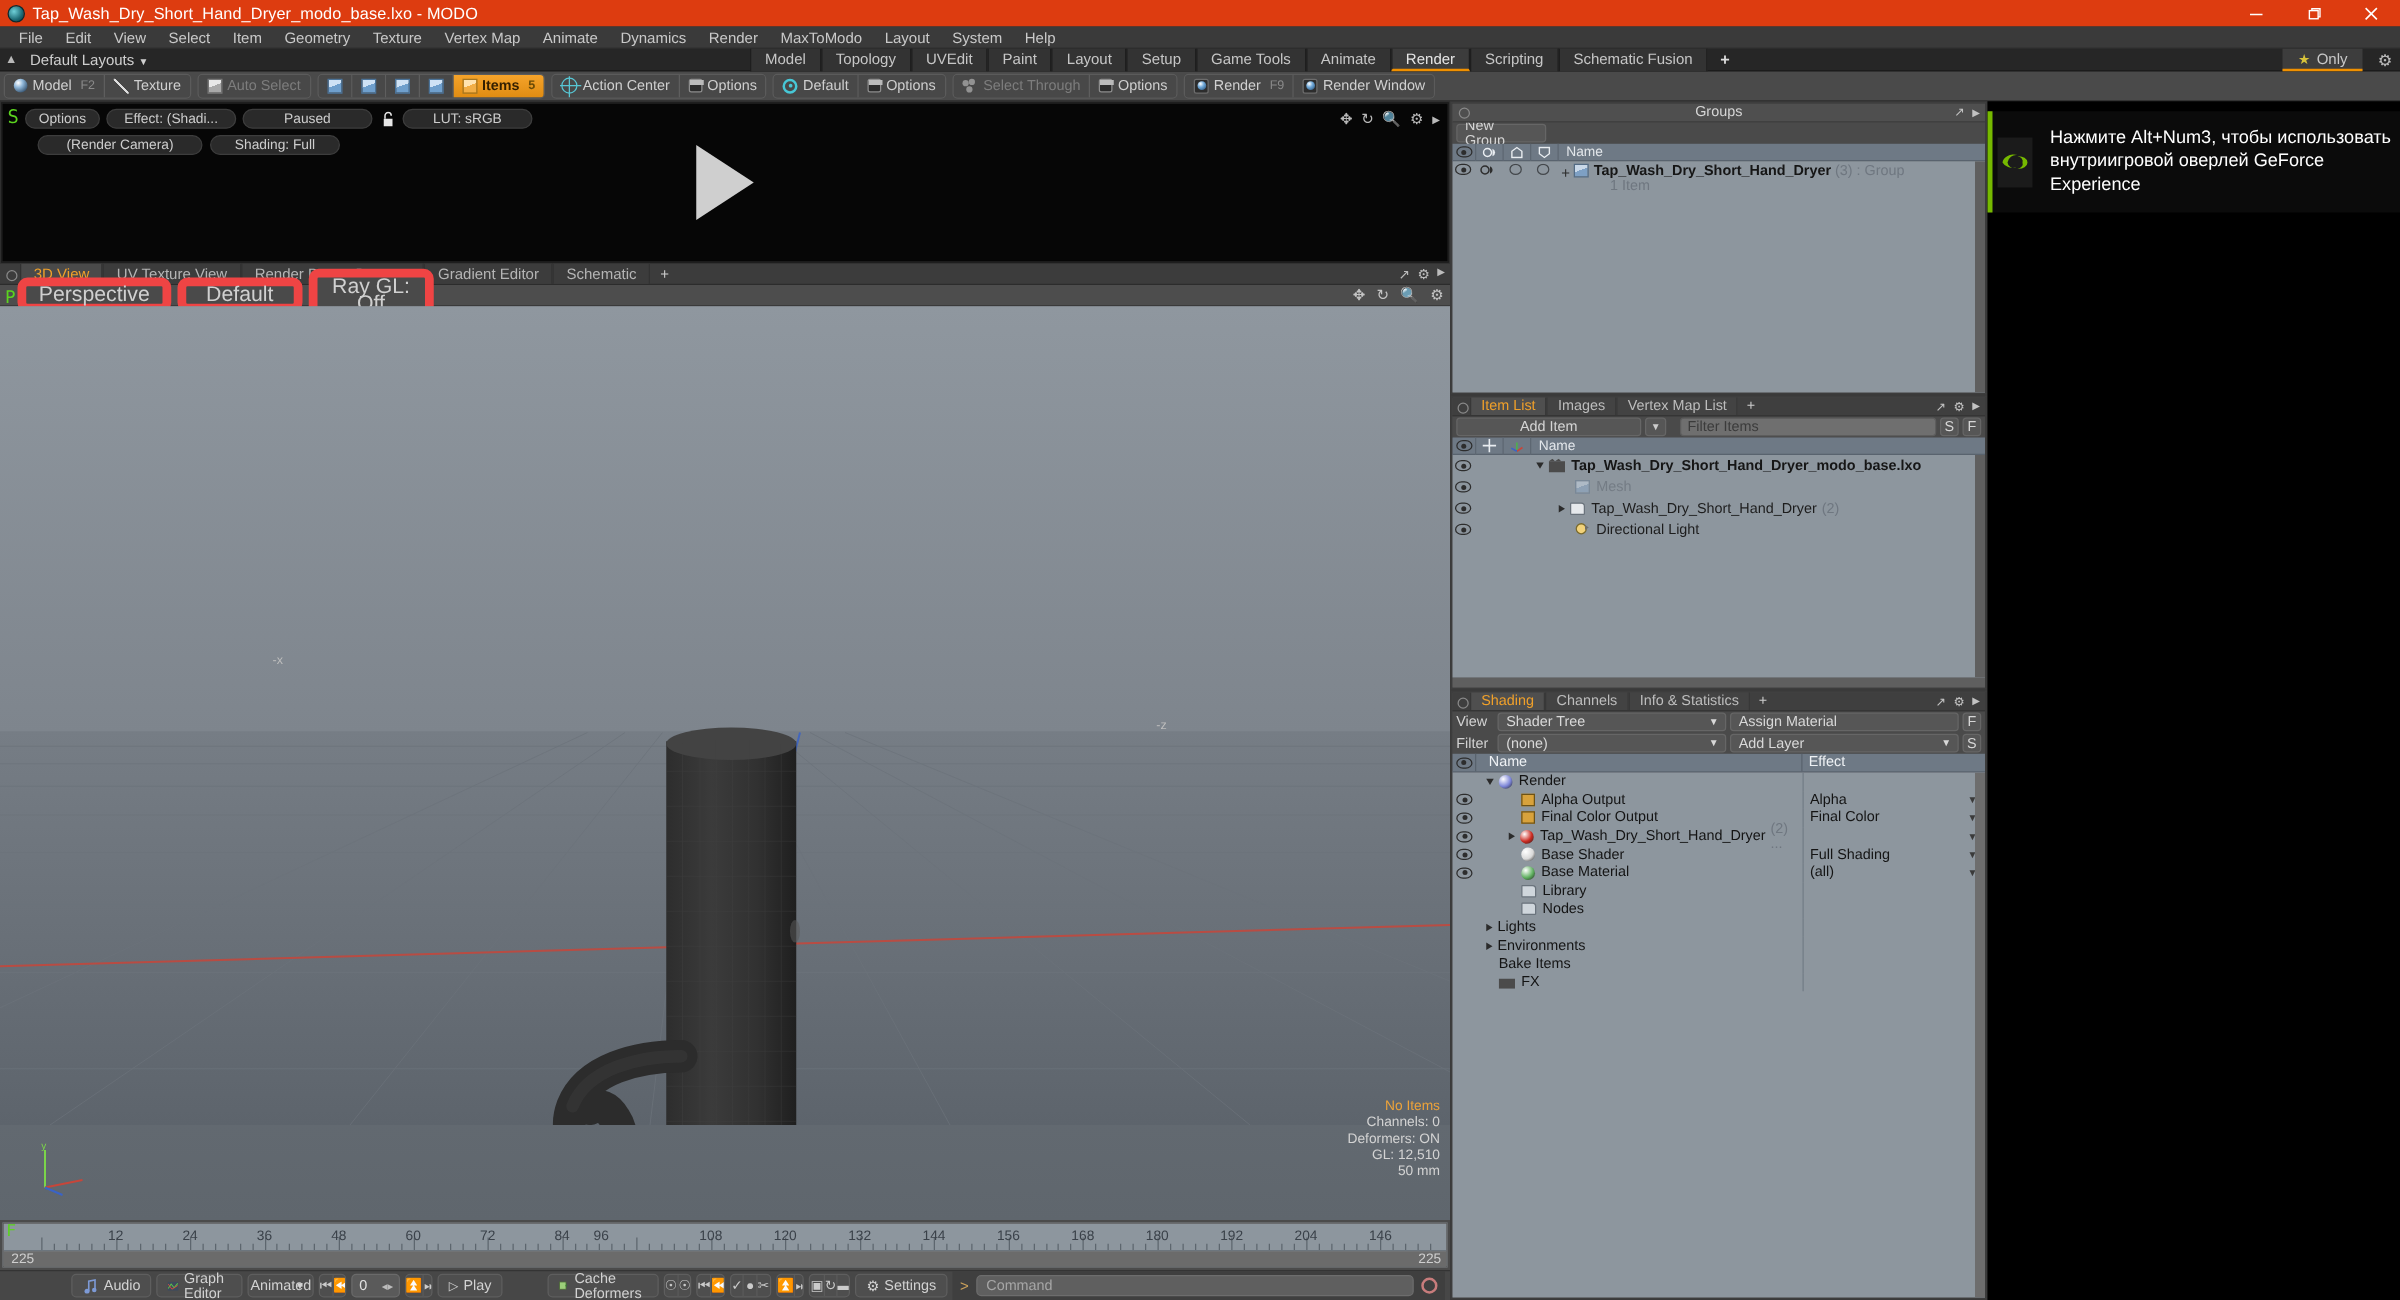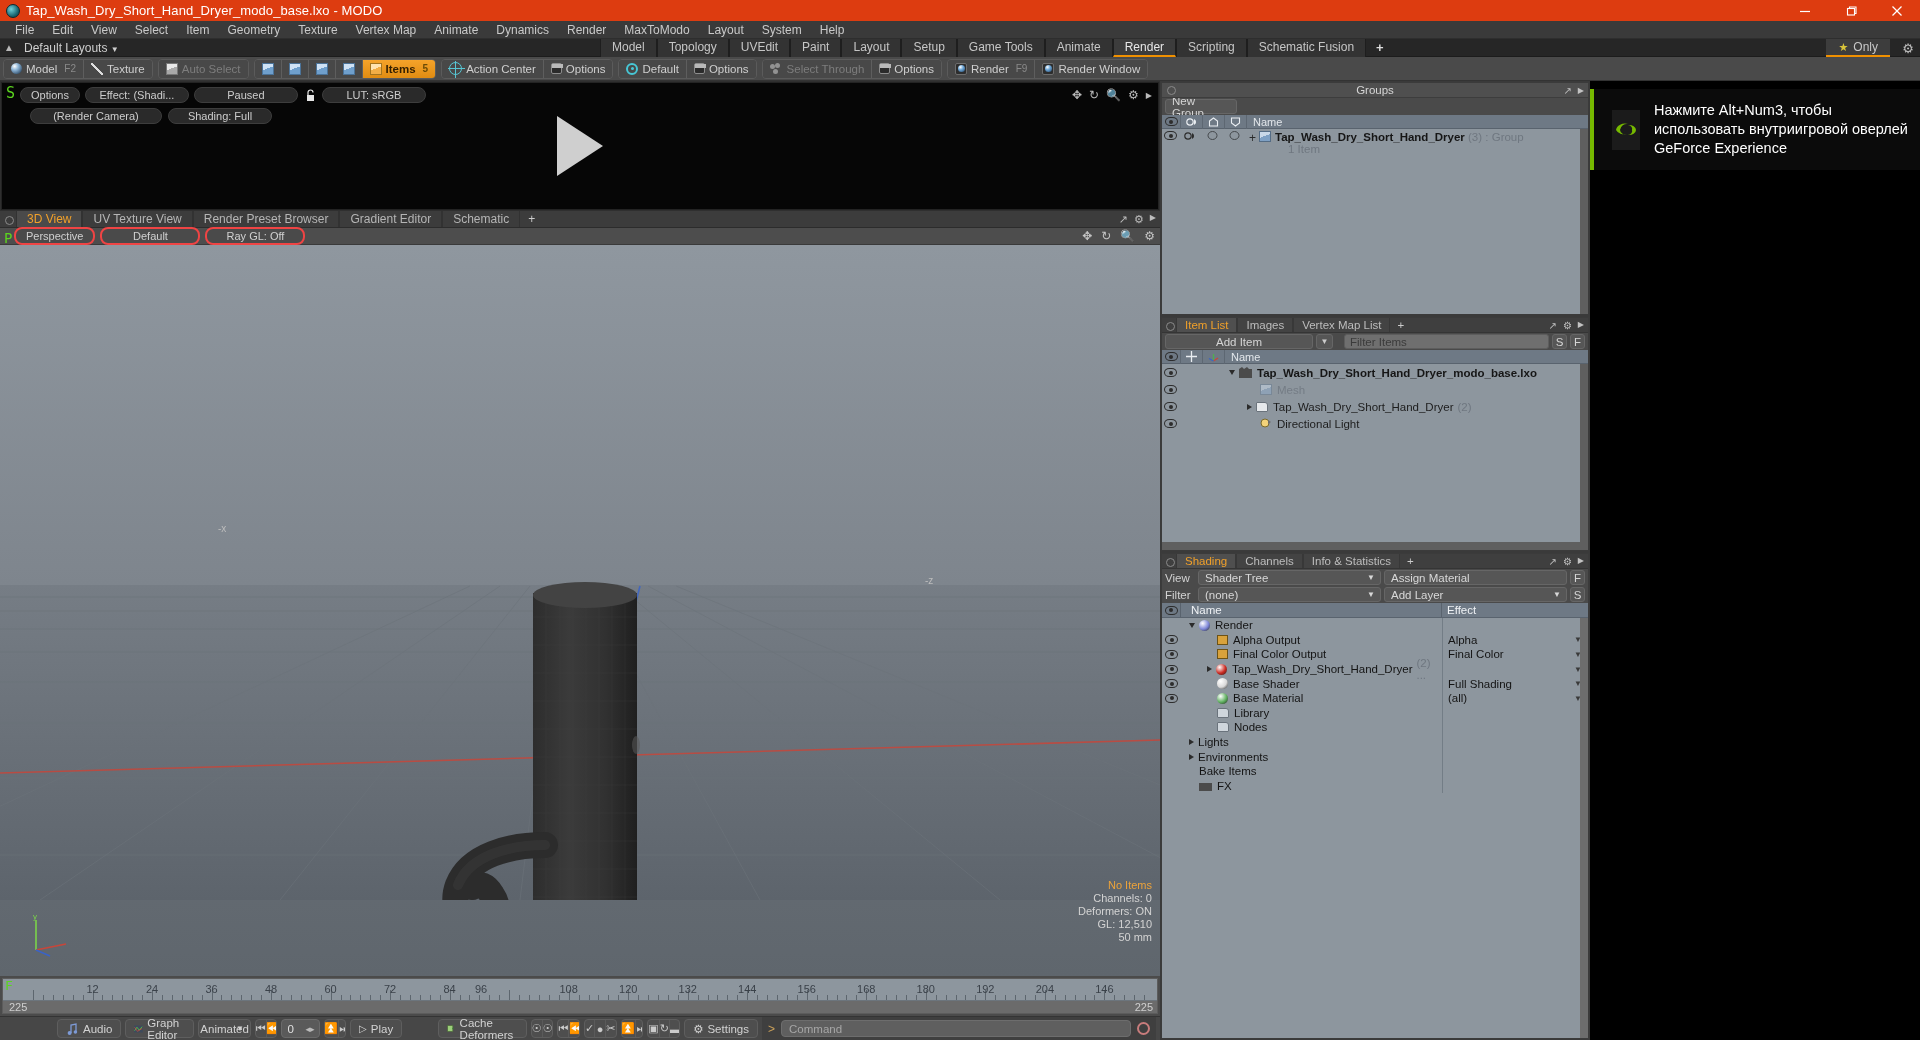--- a/index.html
+++ b/index.html
@@ -101,21 +101,21 @@
      border:1px solid #8a8a8a;}
   .vtab { padding:0 10px; line-height:16px; font-size:12px; color:#b5b5b5; background:#3c3c3c;
      border-left:1px solid #323232; border-right:1px solid #323232;}
   .vtab.active { background:#4a4a4a; color:#f0a02a; }
   .vtab.plus{border:none;background:transparent;color:#ccc;padding:0 8px;}
   .vpexp { position:absolute; right:4px; top:2px; display:flex; gap:6px; color:#bcbcbc; font-size:11px;}
 
   
   .vptools { height:17px; background:#4d4d4d; display:flex; align-items:center; padding-left:14px; gap:5px;
      position:relative; border-bottom:1px solid #3a3a3a;}
-  .vbtn { background:#4a4a4a; border:2px solid #ef4444; border-radius:8px; font-size:11px; color:#d0d0d0;
+  .vbtn { background:#4a4a4a; border:7px solid #ef4444; border-radius:8px; font-size:17px; color:#d0d0d0;
      padding:0px 10px; line-height:14px; }
   .vbtn.w { width:100px; text-align:center;}
   .vgreen { position:absolute; left:4px; top:2px; color:#5bd41f; font-size:14px;
      font-family:"DejaVu Sans Mono", monospace;}
   .vptools .right { position:absolute; right:5px; display:flex; gap:9px; align-items:center; color:#c4c4c4;}
 
   
   .viewport { flex:1; position:relative; overflow:hidden;
      background:linear-gradient(#8a9199 0%, #7d848c 48%, #6e757d 48.2%, #5f666d 100%); }
   .vpstats { position:absolute; right:8px; bottom:32px; text-align:right; font-size:11px;
@@ -212,21 +212,21 @@
   .tri { width:0;height:0;border-left:5px solid #2b2b2b;border-top:3.5px solid transparent;
      border-bottom:3.5px solid transparent; margin-right:4px;}
   .tridn { width:0;height:0;border-top:5px solid #2b2b2b;border-left:3.5px solid transparent;
      border-right:3.5px solid transparent; margin-right:4px;}
   .folder { width:12px;height:10px;background:#cfd6dc;border:1px solid #6a737c;margin-right:5px;
      border-radius:1px 3px 1px 1px;flex:none;}
   .imgico { width:11px;height:10px;background:#d8a23c;border:1px solid #6d5216;margin-right:5px;flex:none;}
 
   
   .toast { position:absolute; right:0; top:89px; width:330px; height:81px; background:#0b0b0b;
-     display:flex; align-items:center; gap:14px; padding-left:22px;}
+     display:flex; align-items:center; gap:14px; padding-left:8px;}
   .toast .bar { position:absolute; left:0; top:0; bottom:0; width:4px; background:#76b900;}
   .toast .logo { width:40px;height:40px;background:#1b1b1b; display:flex;align-items:center;justify-content:center;}
   .toast .txt { color:#fff; font-size:14.5px; line-height:19px; }
 </style>
 </head>
 <body>
 
 <div class="titlebar">
   <span class="logo"></span>
   <span class="ttl">Tap_Wash_Dry_Short_Hand_Dryer_modo_base.lxo - MODO</span>

